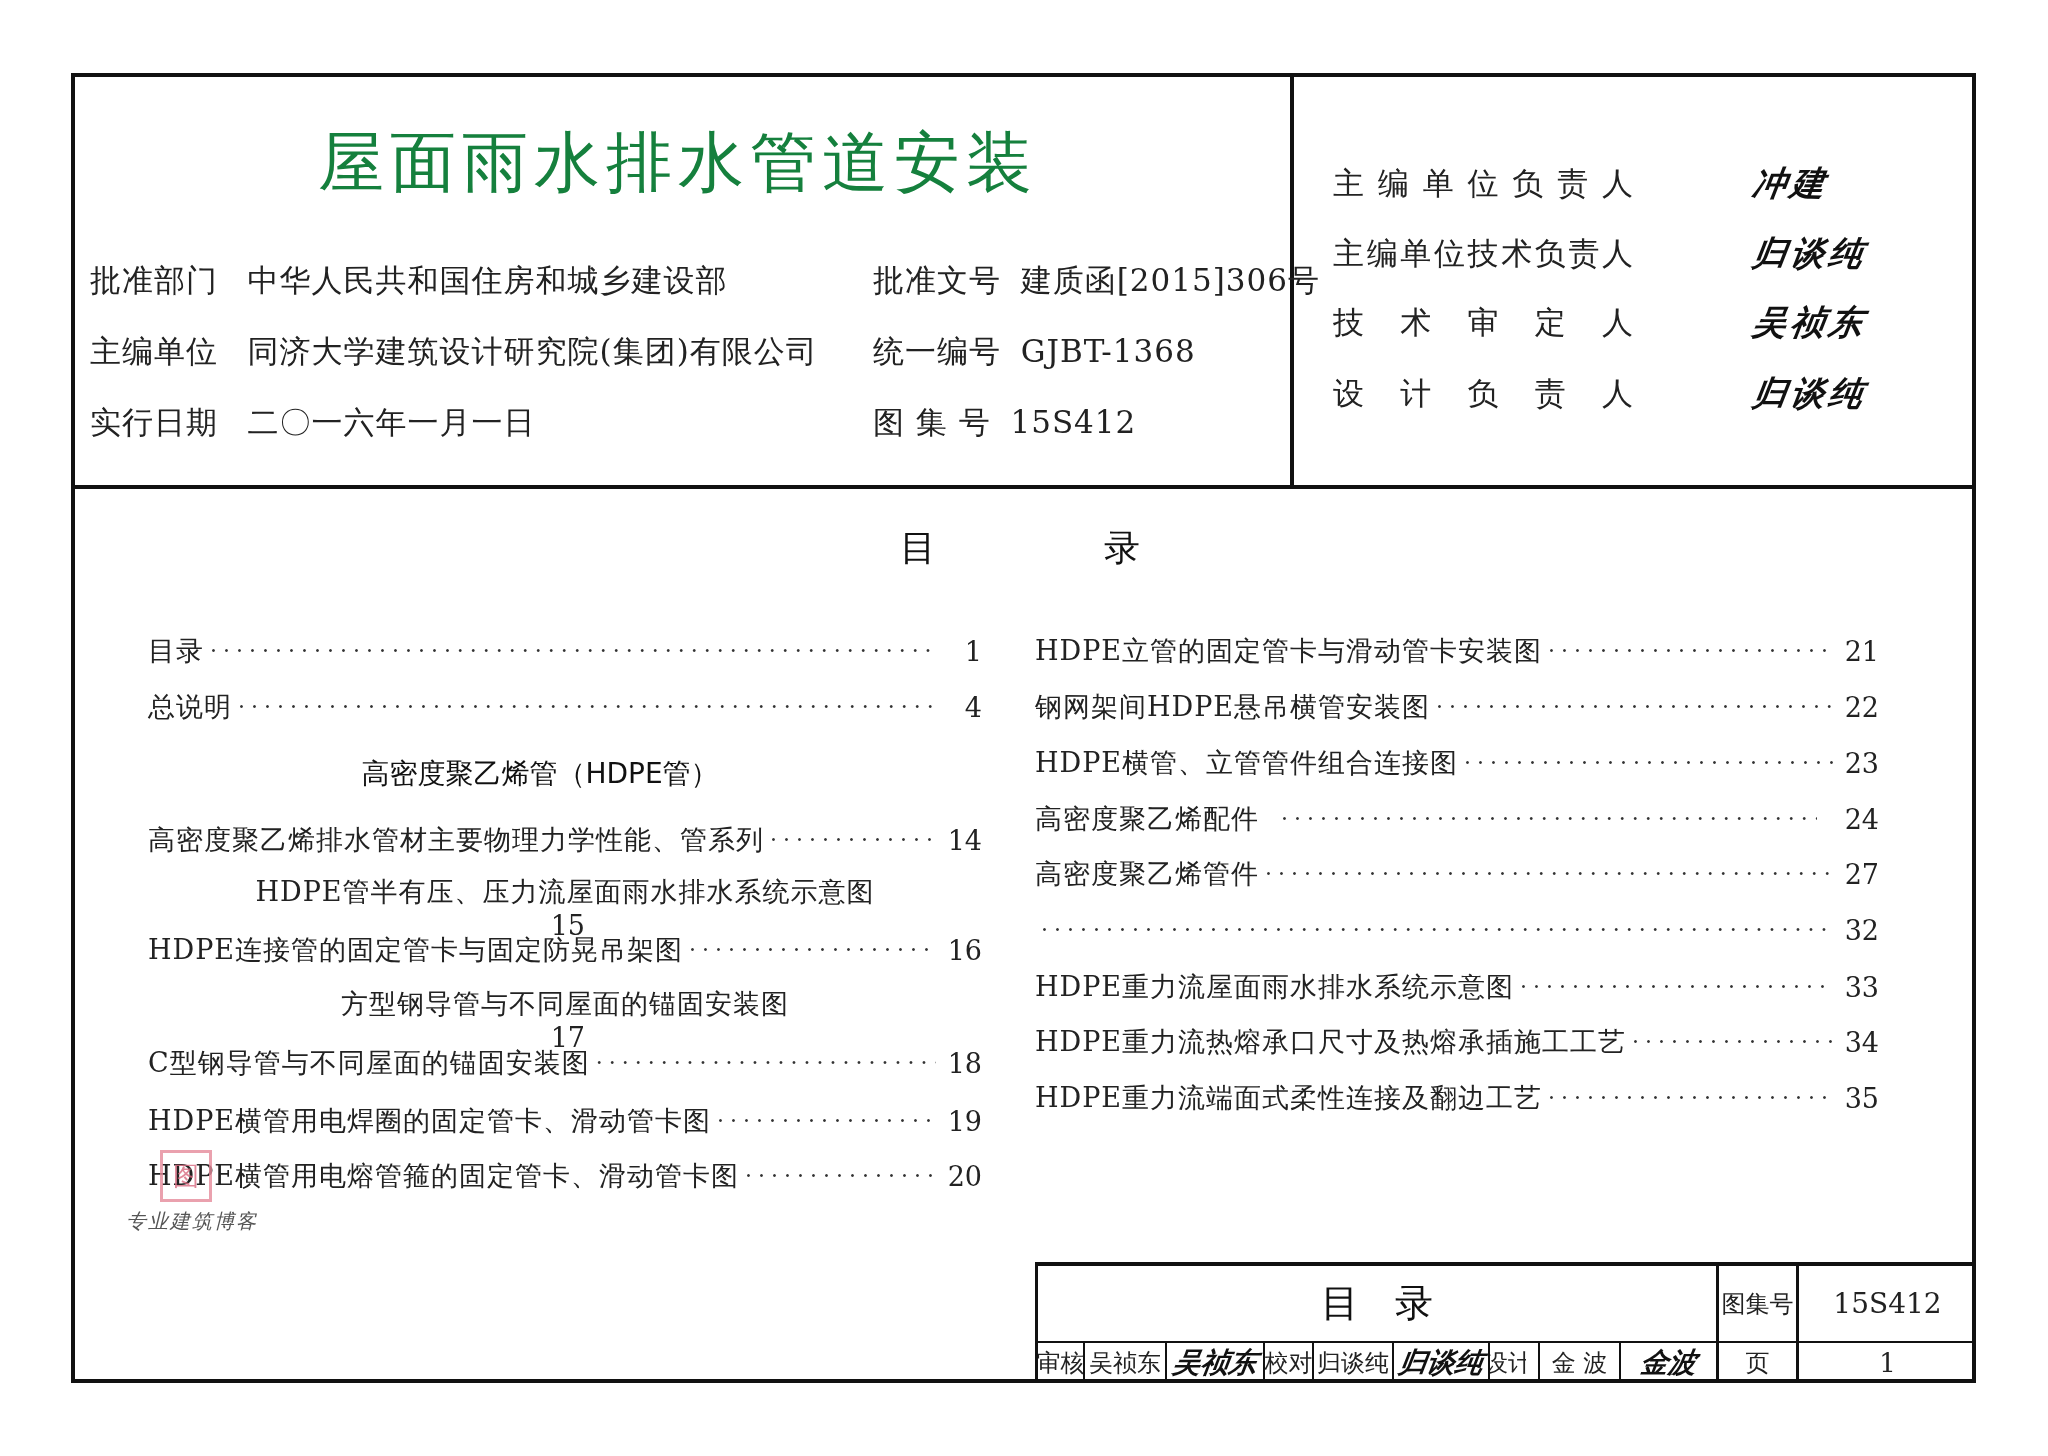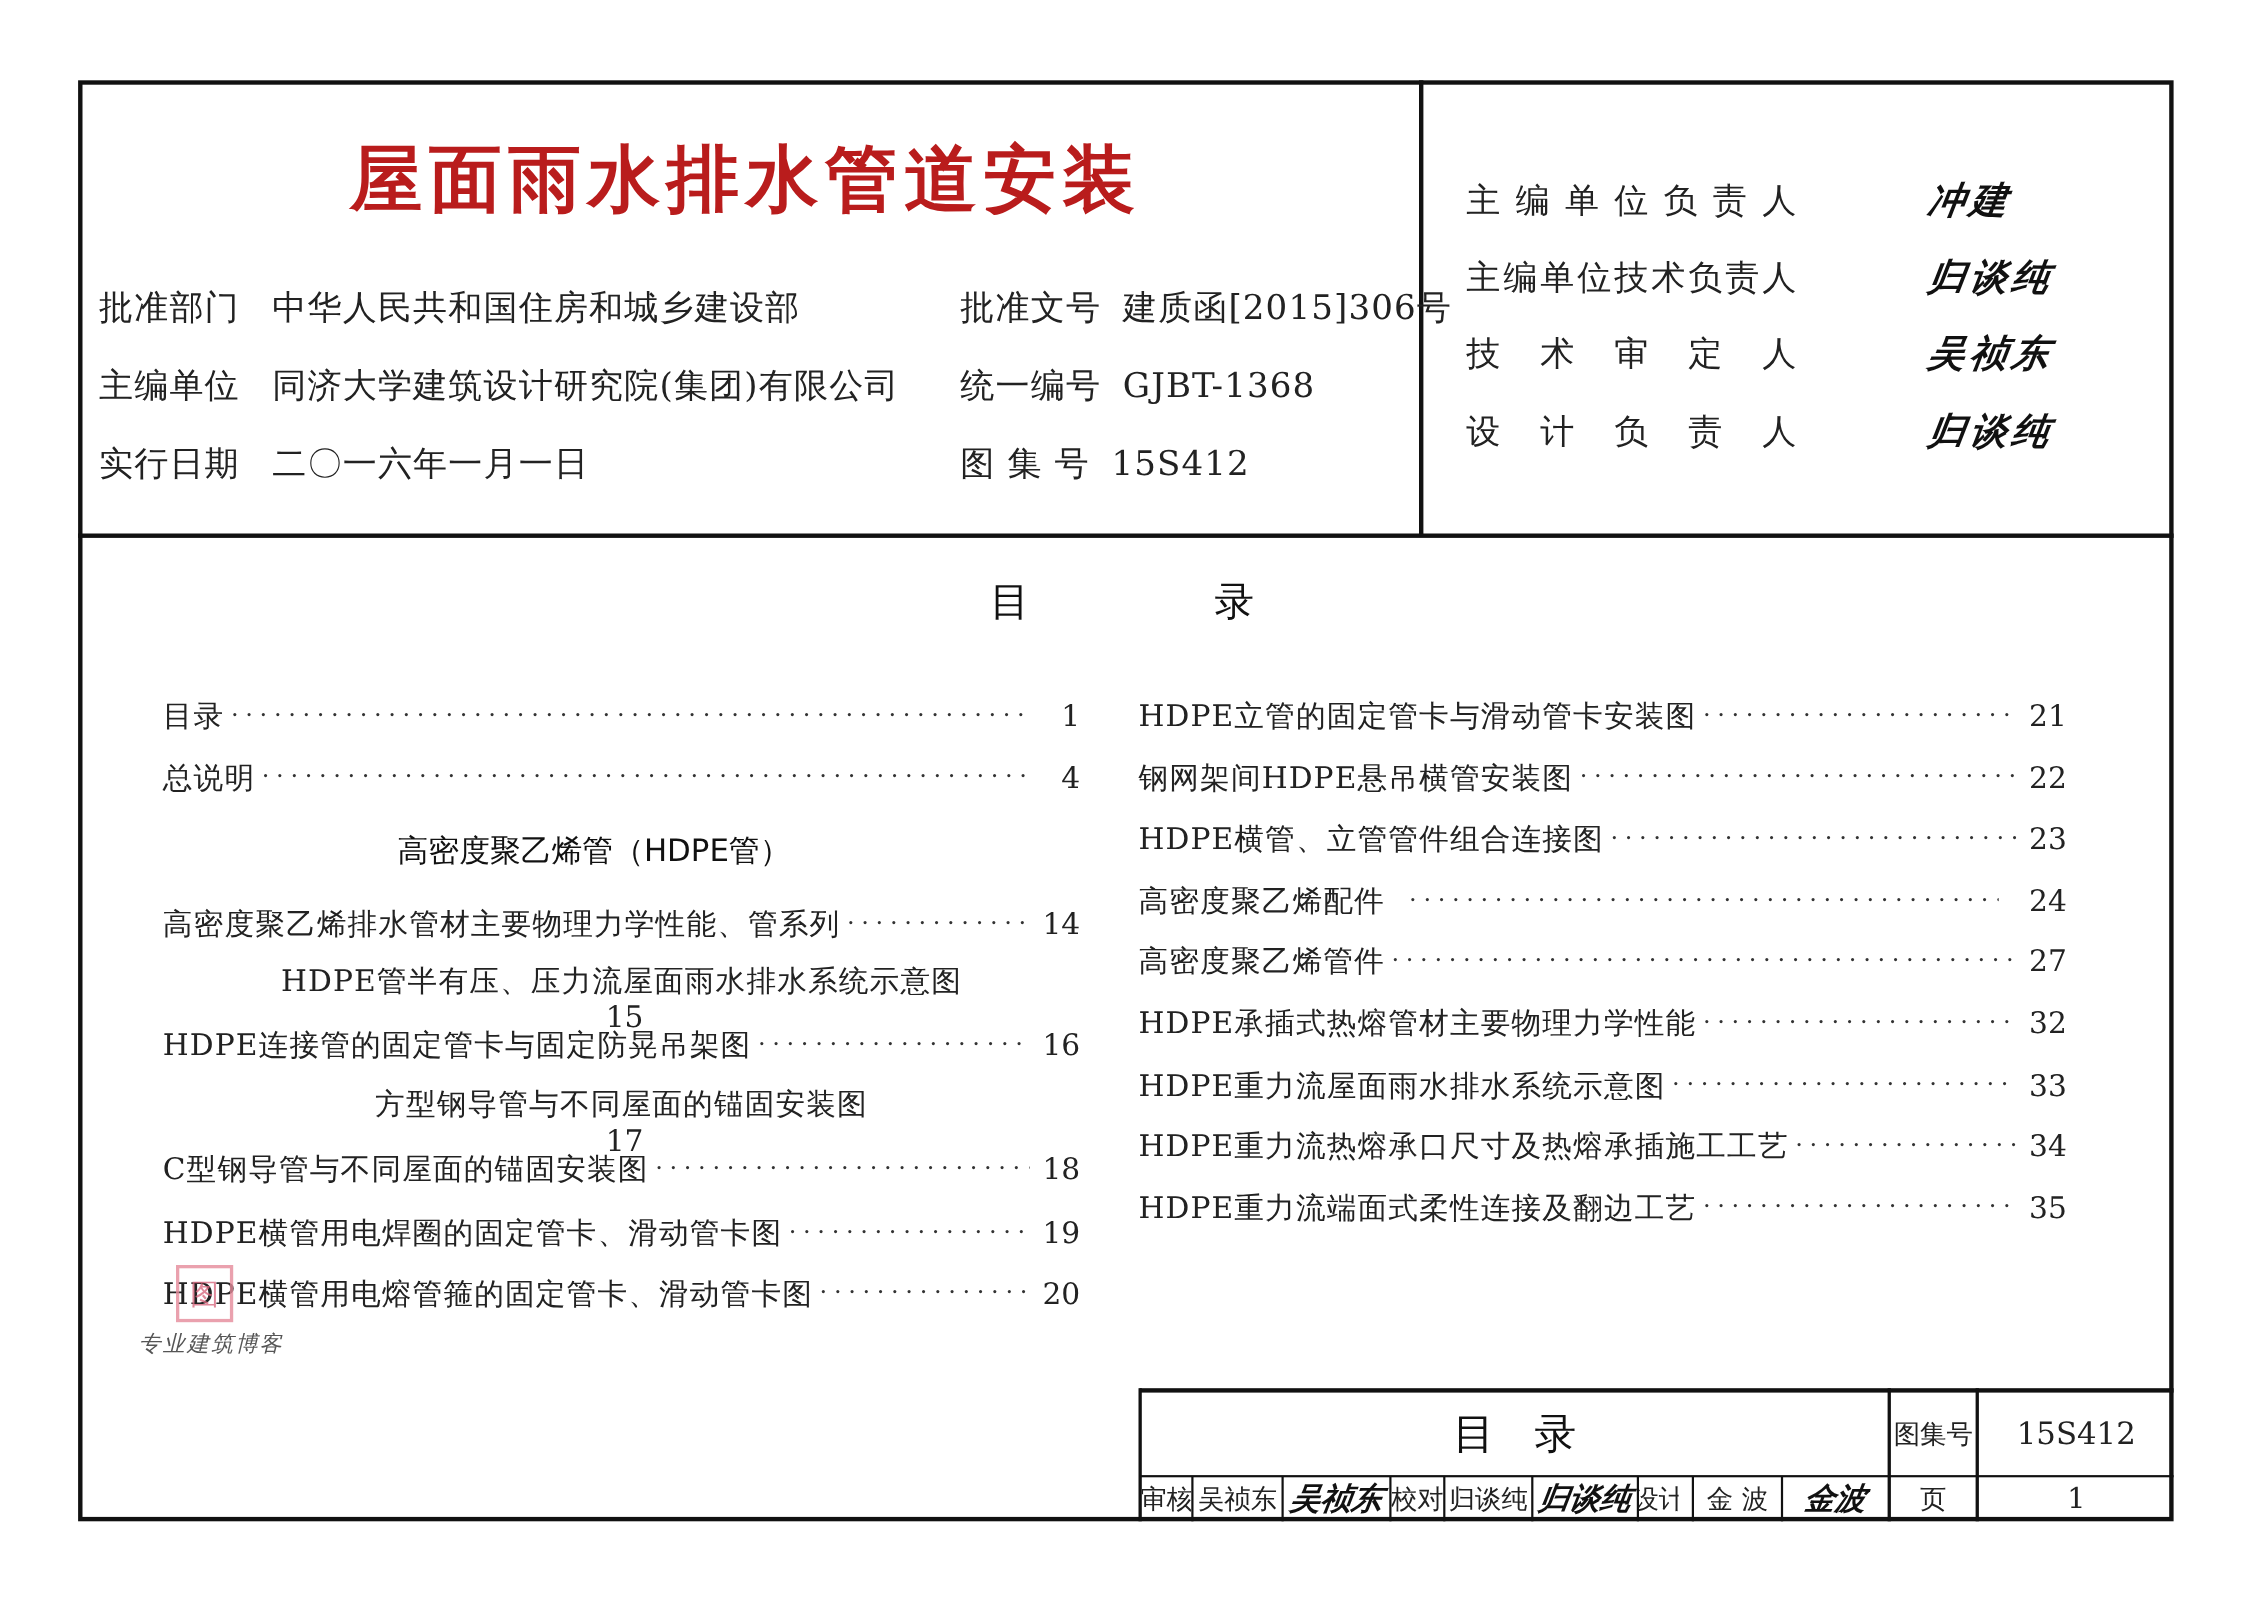--- a/index.html
+++ b/index.html
@@ -5,21 +5,21 @@
   html, body { margin:0; padding:0; background:#ffffff; }
   body { width:2048px; height:1456px; position:relative; overflow:hidden;
          font-family:"DejaVu Serif","Liberation Serif",serif; color:#1a1a1a; }
   .frame { position:absolute; left:71px; top:73px; width:1905px; height:1310px;
            border:4px solid #111; box-sizing:border-box; }
   .vline { position:absolute; background:#111; }
   .hline { position:absolute; background:#111; }
 
   .doc-title { position:absolute; left:318px; top:118px; width:710px; height:90px;
      font-family:"DejaVu Sans","Liberation Sans",sans-serif; font-size:66px; line-height:90px;
-     letter-spacing:6px; color:#b91c1c; white-space:nowrap; font-weight:bold; }
+     letter-spacing:6px; color:#15803d; white-space:nowrap; font-weight:normal; }
 
   .info-row { position:absolute; font-size:31px; line-height:44px; white-space:nowrap; color:#222; }
   .info-row .lbl { display:inline-block; letter-spacing:1px; }
   .info-row .val { display:inline-block; letter-spacing:1px; }
 
   .sig-row { position:absolute; left:1333px; width:560px; height:50px; white-space:nowrap; }
   .sig-row .lbl { position:absolute; left:0; top:0; width:300px; font-size:31px; line-height:50px;
      display:flex; justify-content:space-between; color:#222; }
   .sig-row .sig { position:absolute; left:420px; top:0; width:200px; font-size:34px; line-height:50px;
      font-style:italic; font-weight:bold; color:#111; letter-spacing:4px;
@@ -215,21 +215,20 @@
     <span class="t">高密度聚乙烯配件</span>
       <span class="dots"></span>
       <span class="p">24</span>
   </div>
   <div class="toc-row" style="top:854px;">
     <span class="t">高密度聚乙烯管件</span>
       <span class="dots"></span>
       <span class="p">27</span>
   </div>
   <div class="toc-row" style="top:910px;">
-    <span class="t">HDPE承插式热熔管材主要物理力学性能</span>
       <span class="dots"></span>
       <span class="p">32</span>
   </div>
   <div class="toc-row" style="top:967px;">
     <span class="t">HDPE重力流屋面雨水排水系统示意图</span>
       <span class="dots"></span>
       <span class="p">33</span>
   </div>
   <div class="toc-row" style="top:1022px;">
     <span class="t">HDPE重力流热熔承口尺寸及热熔承插施工工艺</span>

